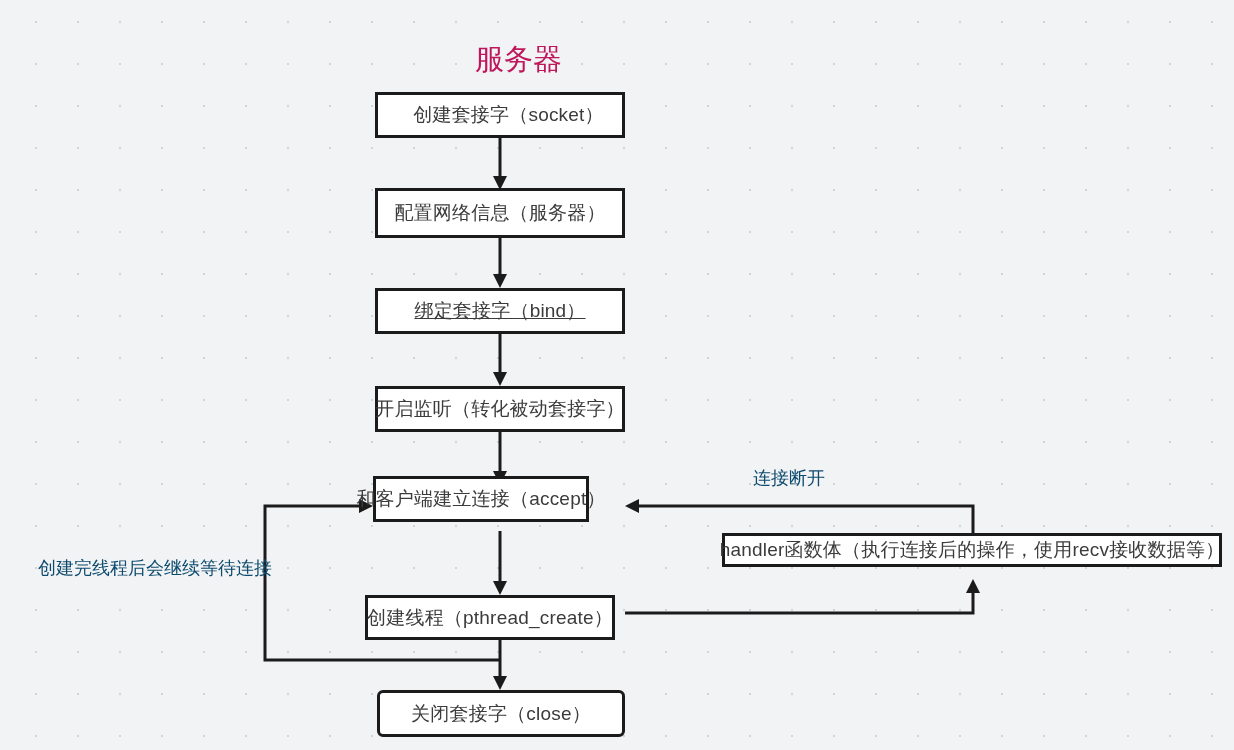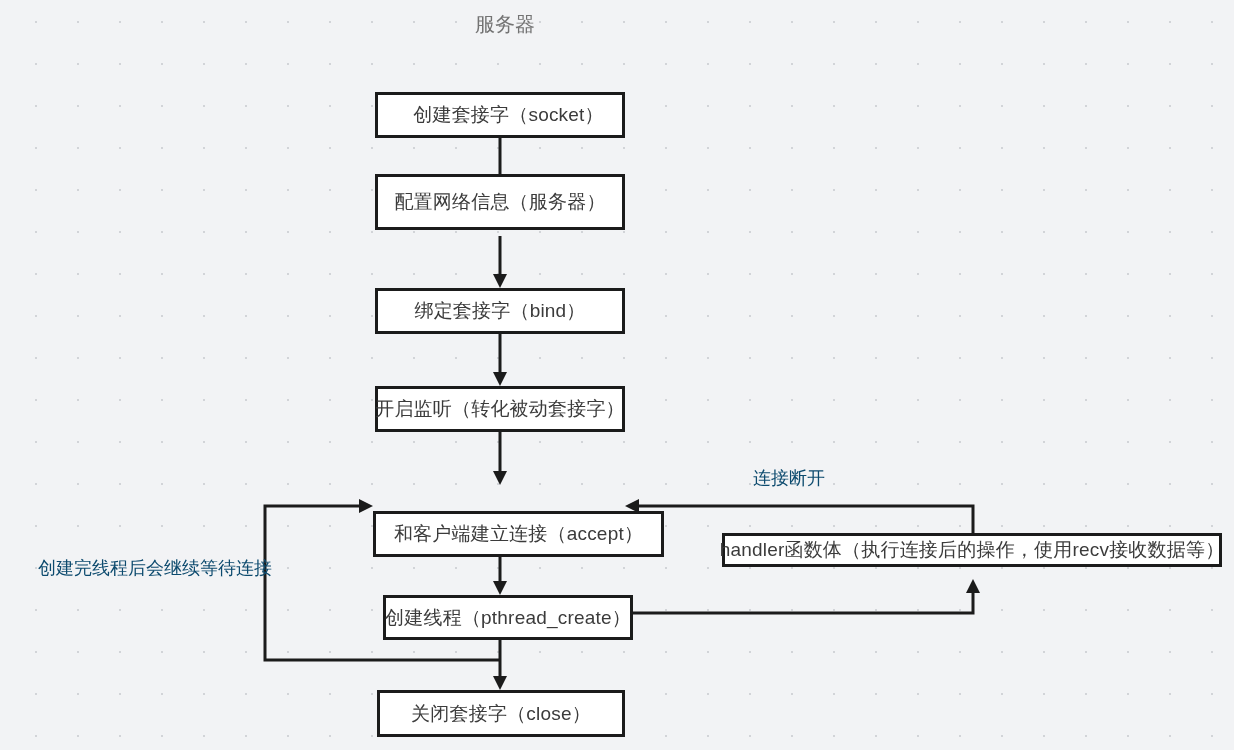--- a/index.html
+++ b/index.html
@@ -40,24 +40,25 @@
   }
   .label {
     position: absolute;
     color: #0c4a6e;
     font-size: 18px;
     white-space: nowrap;
     z-index: 4;
   }
   .title {
     position: absolute;
-    color: #737373;
-    font-size: 20px;
+    color: #be185d;
+    font-size: 29px;
     white-space: nowrap;
     z-index: 4;
+    margin-top: 29px;
   }
   svg#edges {
     position: absolute;
     left: 0; top: 0;
     width: 1234px;
     height: 750px;
     z-index: 2;
     pointer-events: none;
   }
   svg#edges path, svg#edges line {
@@ -101,41 +102,41 @@
     <polygon class="arrowhead" points="625,506 639,499 639,513"></polygon>
 
     <path d="M 500 660 L 265 660 L 265 506 L 364 506"></path>
     <polygon class="arrowhead" points="373,506 359,499 359,513"></polygon>
   </svg>
 
   <div class="node" style="left:375px; top:92px; width:250px; height:46px;padding-left:17px;">
     <span>创建套接字（socket）</span>
   </div>
 
-  <div class="node" style="left:375px; top:174px; width:250px; height:56px;">
+  <div class="node" style="left:375px; top:188px; width:250px; height:50px;">
     <span>配置网络信息（服务器）</span>
   </div>
 
-  <div class="node" style="left:375px; top:288px; width:250px; height:46px;">
+  <div class="node" style="left:375px; top:288px; width:250px; height:46px;text-decoration:underline;">
     <span>绑定套接字（bind）</span>
   </div>
 
   <div class="node" style="left:375px; top:386px; width:250px; height:46px;">
     <span>开启监听（转化被动套接字）</span>
   </div>
 
-  <div class="node" style="left:373px; top:511px; width:291px; height:46px;">
+  <div class="node" style="left:373px; top:476px; width:216px; height:46px;">
     <span>和客户端建立连接（accept）</span>
   </div>
 
-  <div class="node" style="left:383px; top:595px; width:250px; height:45px;">
+  <div class="node" style="left:365px; top:595px; width:250px; height:45px;">
     <span>创建线程（pthread_create）</span>
   </div>
 
-  <div class="node" style="left:377px; top:690px; width:248px; height:47px;">
+  <div class="node" style="left:377px; top:690px; width:248px; height:47px;border-radius:6px;">
     <span>关闭套接字（close）</span>
   </div>
 
   <div class="node" style="left:722px; top:533px; width:500px; height:34px;">
     <span>handler函数体（执行连接后的操作，使用recv接收数据等）</span>
   </div>
 
   <div class="label" style="left:753px; top:466px;">连接断开</div>
 
   <div class="label" style="left:14px; top:556px;margin-left:24px;">创建完线程后会继续等待连接</div>

